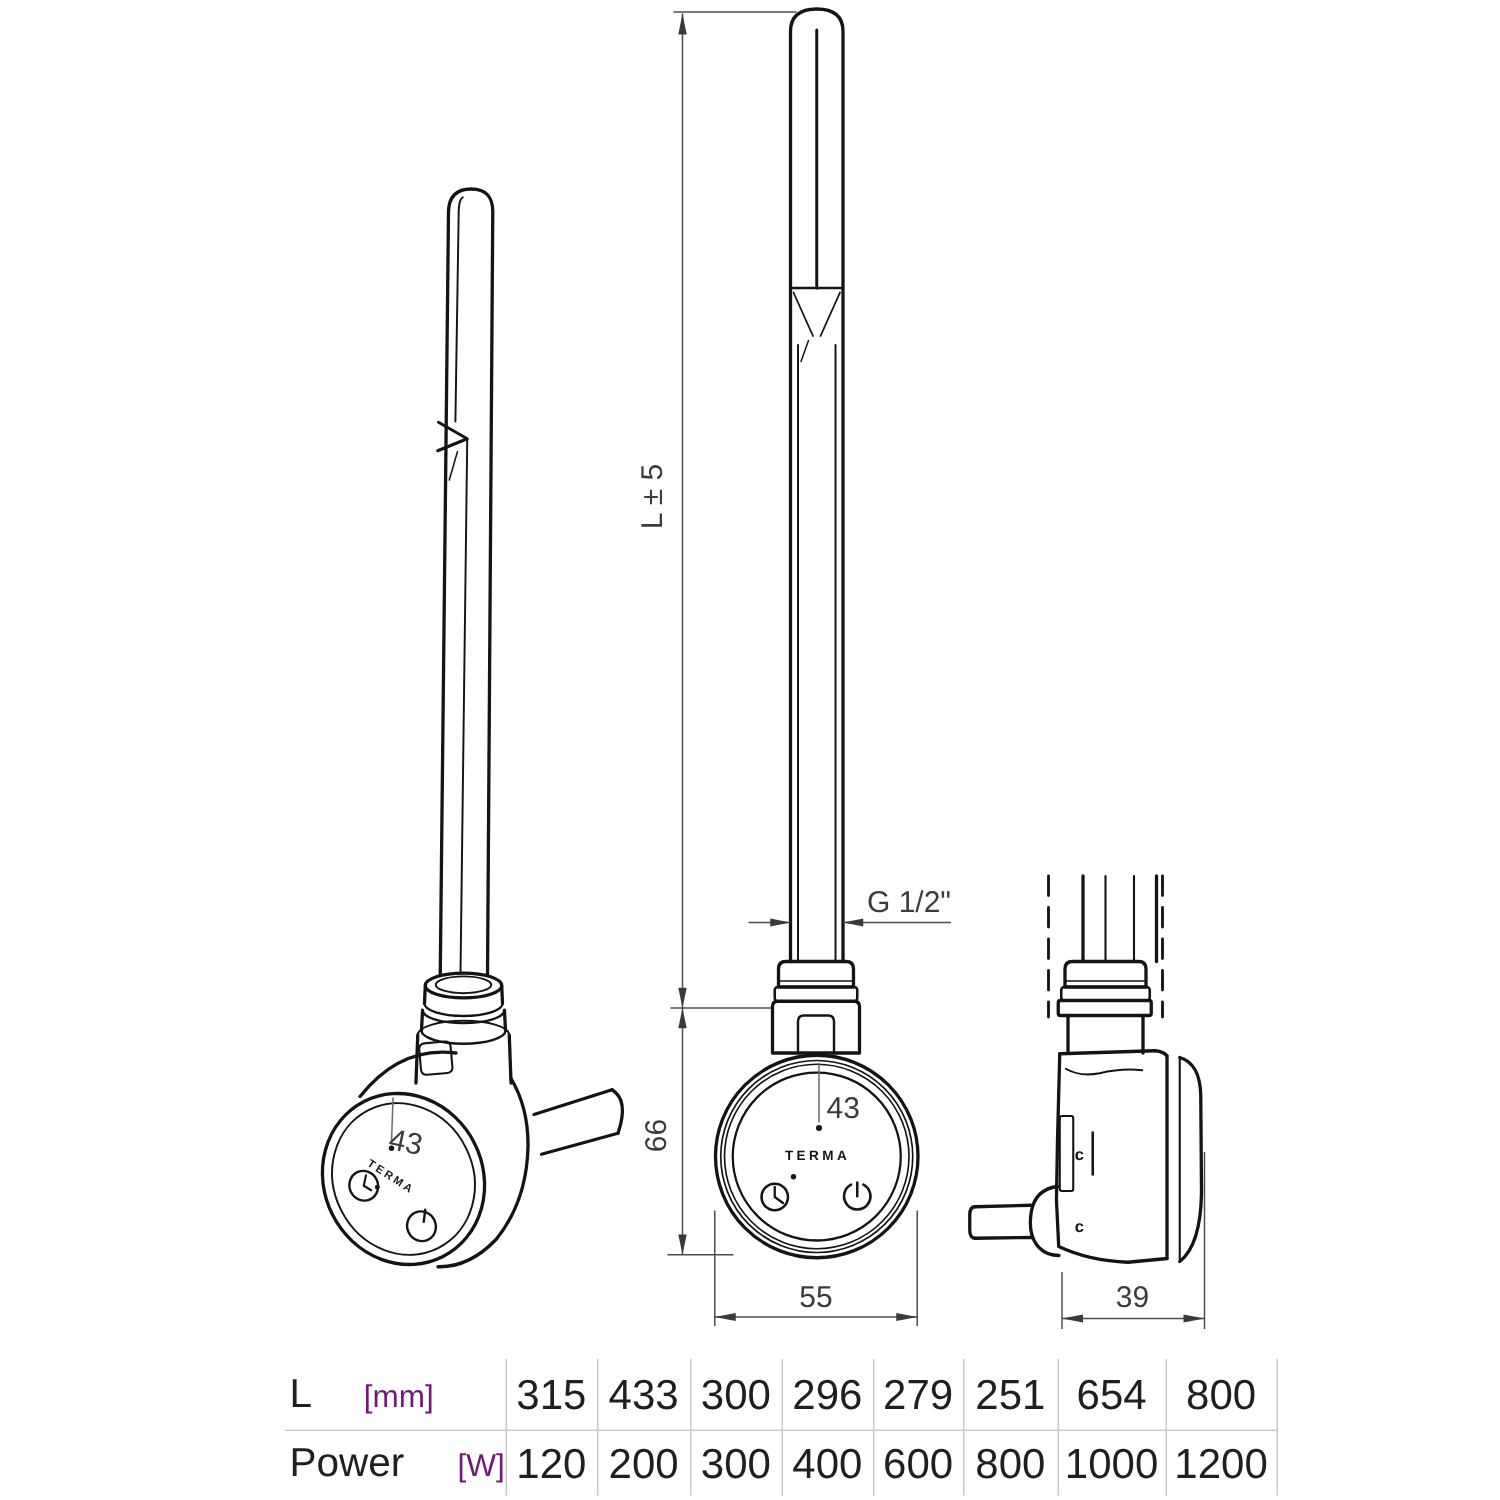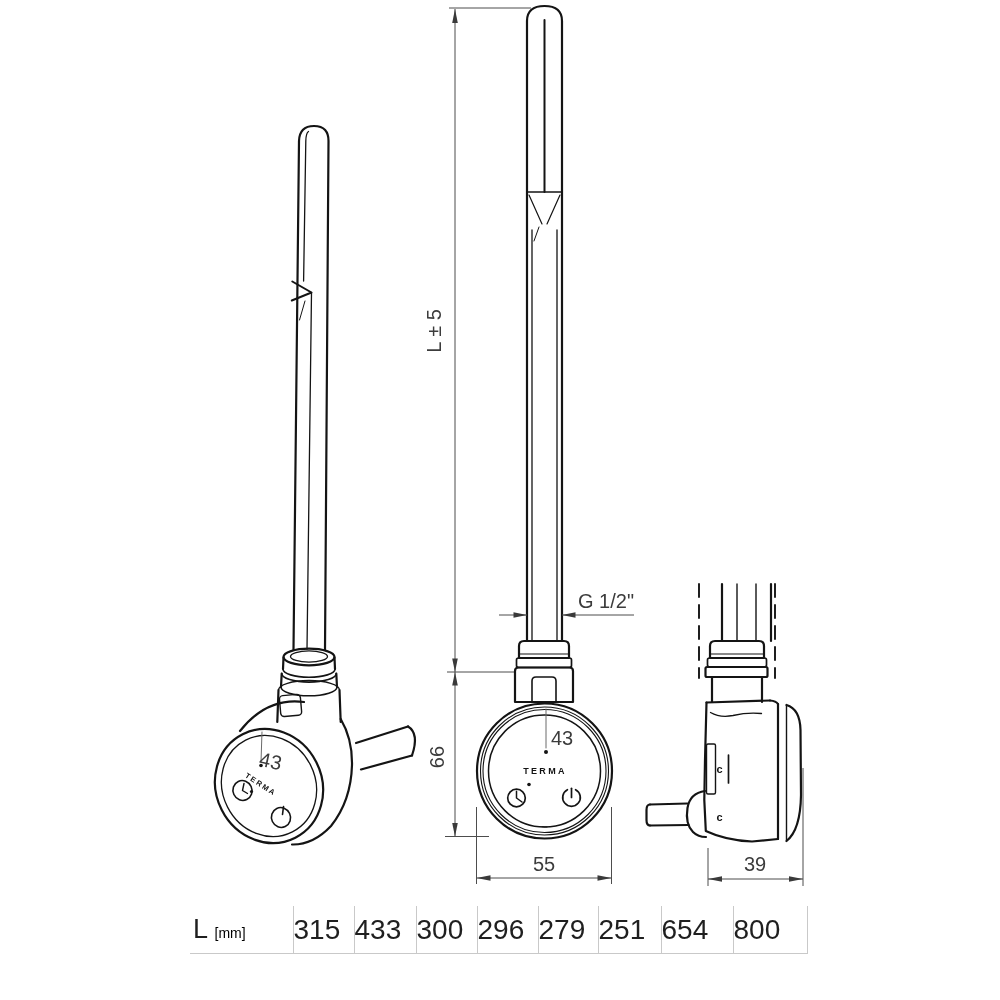--- a/index.html
+++ b/index.html
@@ -1,26 +1,26 @@
 <!DOCTYPE html>
 <html><head>
 <meta charset="utf-8">
 <style>
   html,body{margin:0;padding:0;background:#ffffff;}
   #stage{position:relative;width:1000px;height:1000px;background:#fff;overflow:hidden;
          font-family:"Liberation Sans",sans-serif;}
   #drawing{position:absolute;left:0;top:0;}
   .spec-table{position:absolute;left:190px;top:906px;}
   table{border-collapse:collapse;table-layout:fixed;color:#1f1f1f;}
-  td,th{padding:0;margin:0;font-weight:400;font-size:28px;
+  td,th{padding:0;margin:0;text-align:center;font-weight:400;font-size:28px;
         border-right:1.5px solid #c9c9c9;white-space:nowrap;}
   tr.first td, tr.first th{border-bottom:1.5px solid #c9c9c9;height:47px;}
   tr.second td, tr.second th{height:43px;}
   th{text-align:left;font-size:27px;padding-left:3px;font-weight:400;}
-  th .unit{font-size:14px;color:#000000;}
+  th .unit{font-size:21px;color:#701a75;margin-left:28px;}
   svg text{font-family:"Liberation Sans",sans-serif;}
   .dimtxt{fill:#3c3c3c;font-size:20px;}
   .facetxt{fill:#141414;font-weight:bold;}
 </style>
 </head>
 <body>
 
 <div id="stage">
 
 <svg id="drawing" width="1000" height="1000" viewBox="0 0 1000 1000">
@@ -188,17 +188,31 @@
       </th>
       <td>315</td>
       <td>433</td>
       <td>300</td>
       <td>296</td>
       <td>279</td>
       <td>251</td>
       <td>654</td>
       <td>800</td>
     </tr>
+    <tr class="second">
+      <th>
+        <span>Power</span>
+        <span class="unit">[W]</span>
+      </th>
+      <td>120</td>
+      <td>200</td>
+      <td>300</td>
+      <td>400</td>
+      <td>600</td>
+      <td>800</td>
+      <td>1000</td>
+      <td>1200</td>
+    </tr>
   </tbody>
       </table>
 </div>
 
 </div>
 
 </body></html>

